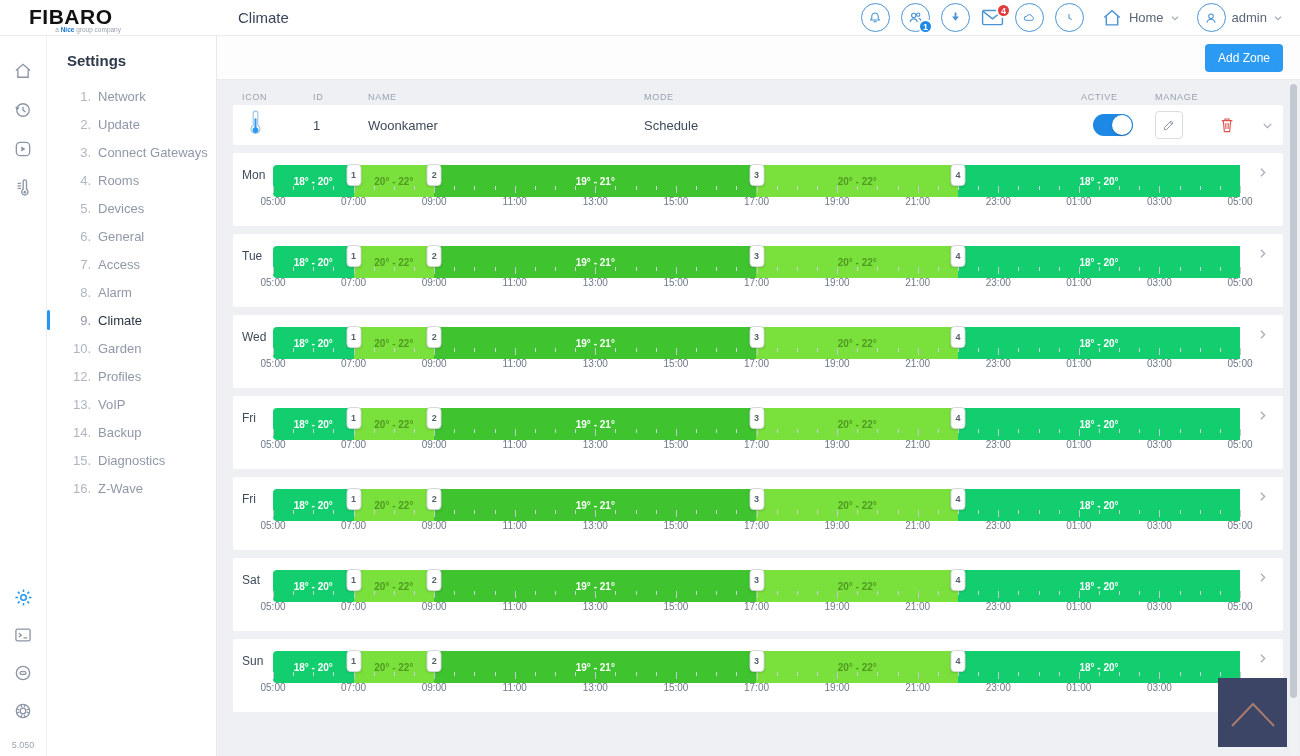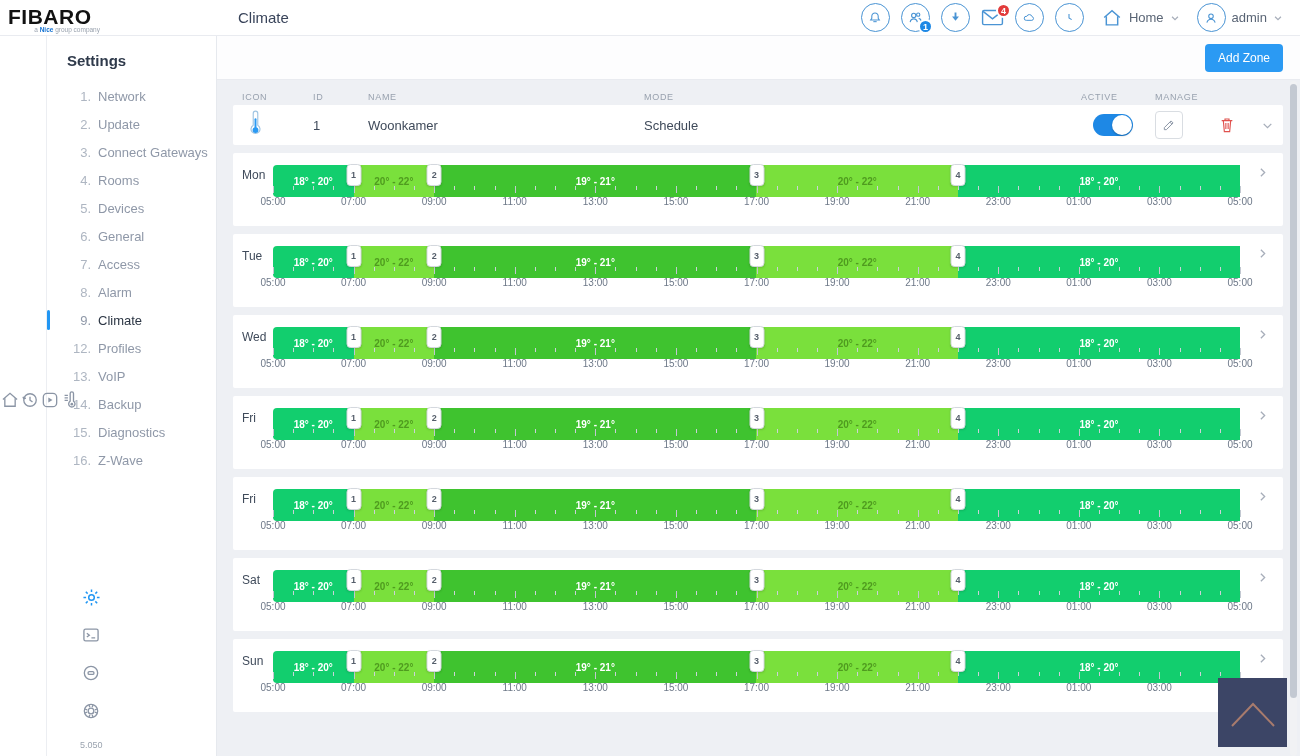--- a/index.html
+++ b/index.html
@@ -1,40 +1,40 @@
 <!DOCTYPE html>
 <html><head>
 <meta charset="utf-8">
 <style>
   * { margin:0; padding:0; box-sizing:border-box; }
   html,body { width:1300px; height:756px; overflow:hidden; }
   body { font-family:"Liberation Sans","DejaVu Sans",sans-serif; color:#3f4a5a; background:#fff; position:relative; }
 
   
   .topbar { height:36px; display:flex; align-items:center; border-bottom:1px solid #e9ebf0; background:#fff; position:relative; z-index:5; }
-  .logo-box { width:217px; height:28px; flex:0 0 217px; padding-left:8px; padding-top:3px; }
+  .logo-box { width:217px; height:28px; flex:0 0 217px; padding-left:29px; padding-top:3px; }
   .logo-name { font-size:21px; font-weight:bold; letter-spacing:.5px; color:#111; line-height:20px; font-family:"Liberation Sans",sans-serif; }
   .logo-tag { font-size:6.5px; color:#9aa3af; text-align:right; width:92px; margin-top:-1px; }
   .logo-tag b { color:#1673d2; }
   .page-title { font-size:15px; color:#39445a; margin-left:21px; font-weight:500; }
   .top-icons { margin-left:auto; display:flex; align-items:center; gap:11px; padding-right:17px; }
   .cicon { width:29px; height:29px; border:1.5px solid #4a94d4; border-radius:50%; display:flex; align-items:center; justify-content:center; position:relative; cursor:pointer; }
   .cicon svg, .plainicon svg { display:block; }
   .plainicon { position:relative; display:flex; align-items:center; justify-content:center; cursor:pointer; }
   .badge { position:absolute; min-width:15px; height:15px; border-radius:8px; color:#fff; font-size:9px; display:flex; align-items:center; justify-content:center; border:2px solid #fff; font-weight:bold; }
   .badge.blue { background:#1e88e5; right:-4px; bottom:-3px; }
   .badge.red { background:#e23b3b; right:-7px; top:-6px; }
   .top-group { display:flex; align-items:center; gap:6px; margin-left:6px; cursor:pointer; }
   .top-group .lbl { font-size:13px; color:#5a6575; }
   .chev { color:#a7aeba; }
 
   
   .shell { display:flex; height:720px; }
   .sidebar { width:217px; flex:0 0 217px; display:flex; border-right:1px solid #e6e9ee; background:#fff; }
-  .rail { width:47px; flex:0 0 47px; border-right:1px solid #eceef2; display:flex; flex-direction:row; align-items:center; padding-top:24px; }
+  .rail { width:47px; flex:0 0 47px; border-right:1px solid #eceef2; display:flex; flex-direction:column; align-items:center; padding-top:24px; }
   .rail-icon { width:22px; height:22px; margin-bottom:17px; display:flex; align-items:center; justify-content:center; color:#8b95a5; cursor:pointer; }
   .rail-bottom { margin-top:auto; display:flex; flex-direction:column; align-items:center; }
   .rail-bottom .rail-icon { margin-bottom:16px; }
   .version { font-size:9px; color:#9aa3af; margin:2px 0 6px; }
 
   .menu { flex:1; padding-top:16px; }
   .menu-title { font-size:15px; font-weight:bold; color:#2f3a4b; padding-left:20px; margin-bottom:13px; }
   .menu-item { display:flex; align-items:center; height:28px; position:relative; cursor:pointer; padding-left:20px; }
   .menu-item .num { width:24px; text-align:right; font-size:13px; color:#aeb6c2; margin-right:7px; }
   .menu-item .item-label { font-size:13px; color:#8f98a8; }
@@ -261,20 +261,24 @@
           </div>
           <div class="menu-item">
             <span class="num">8.</span>
             <span class="item-label">Alarm</span>
           </div>
           <div class="menu-item active">
             <span class="num">9.</span>
             <span class="item-label">Climate</span>
           </div>
           <div class="menu-item">
+            <span class="num">10.</span>
+            <span class="item-label">Garden</span>
+          </div>
+          <div class="menu-item">
             <span class="num">12.</span>
             <span class="item-label">Profiles</span>
           </div>
           <div class="menu-item">
             <span class="num">13.</span>
             <span class="item-label">VoIP</span>
           </div>
           <div class="menu-item">
             <span class="num">14.</span>
             <span class="item-label">Backup</span>

